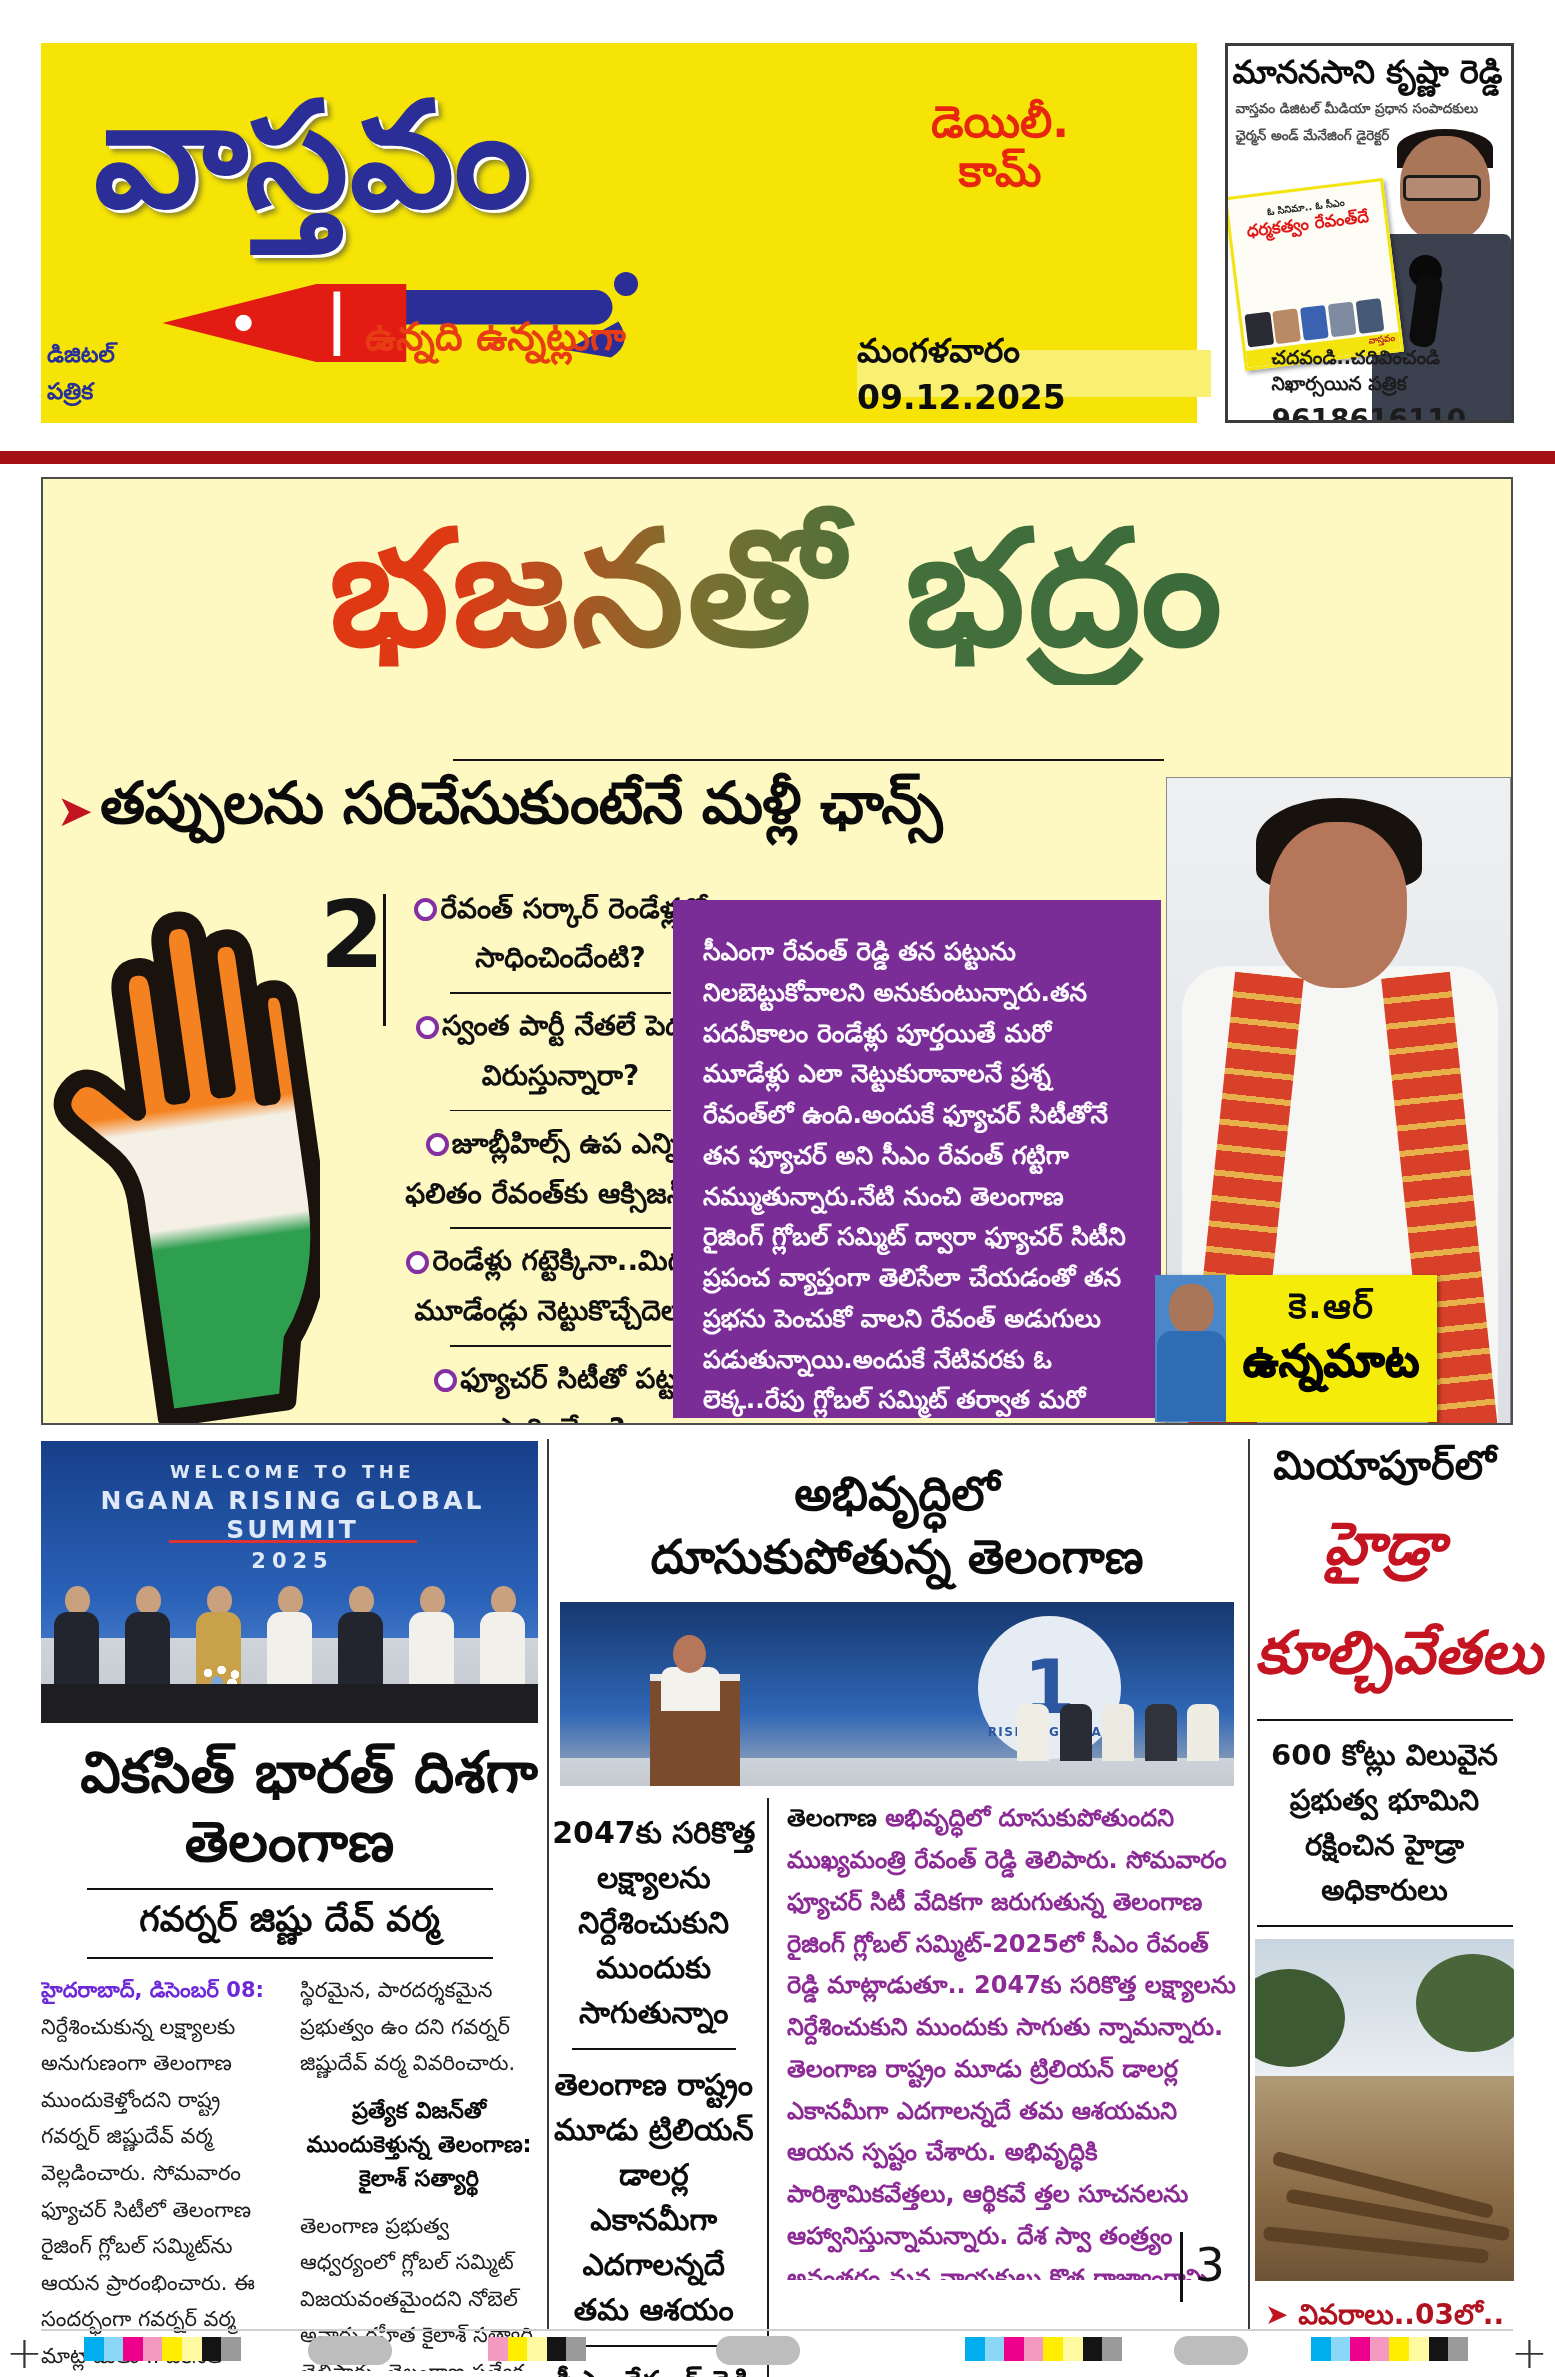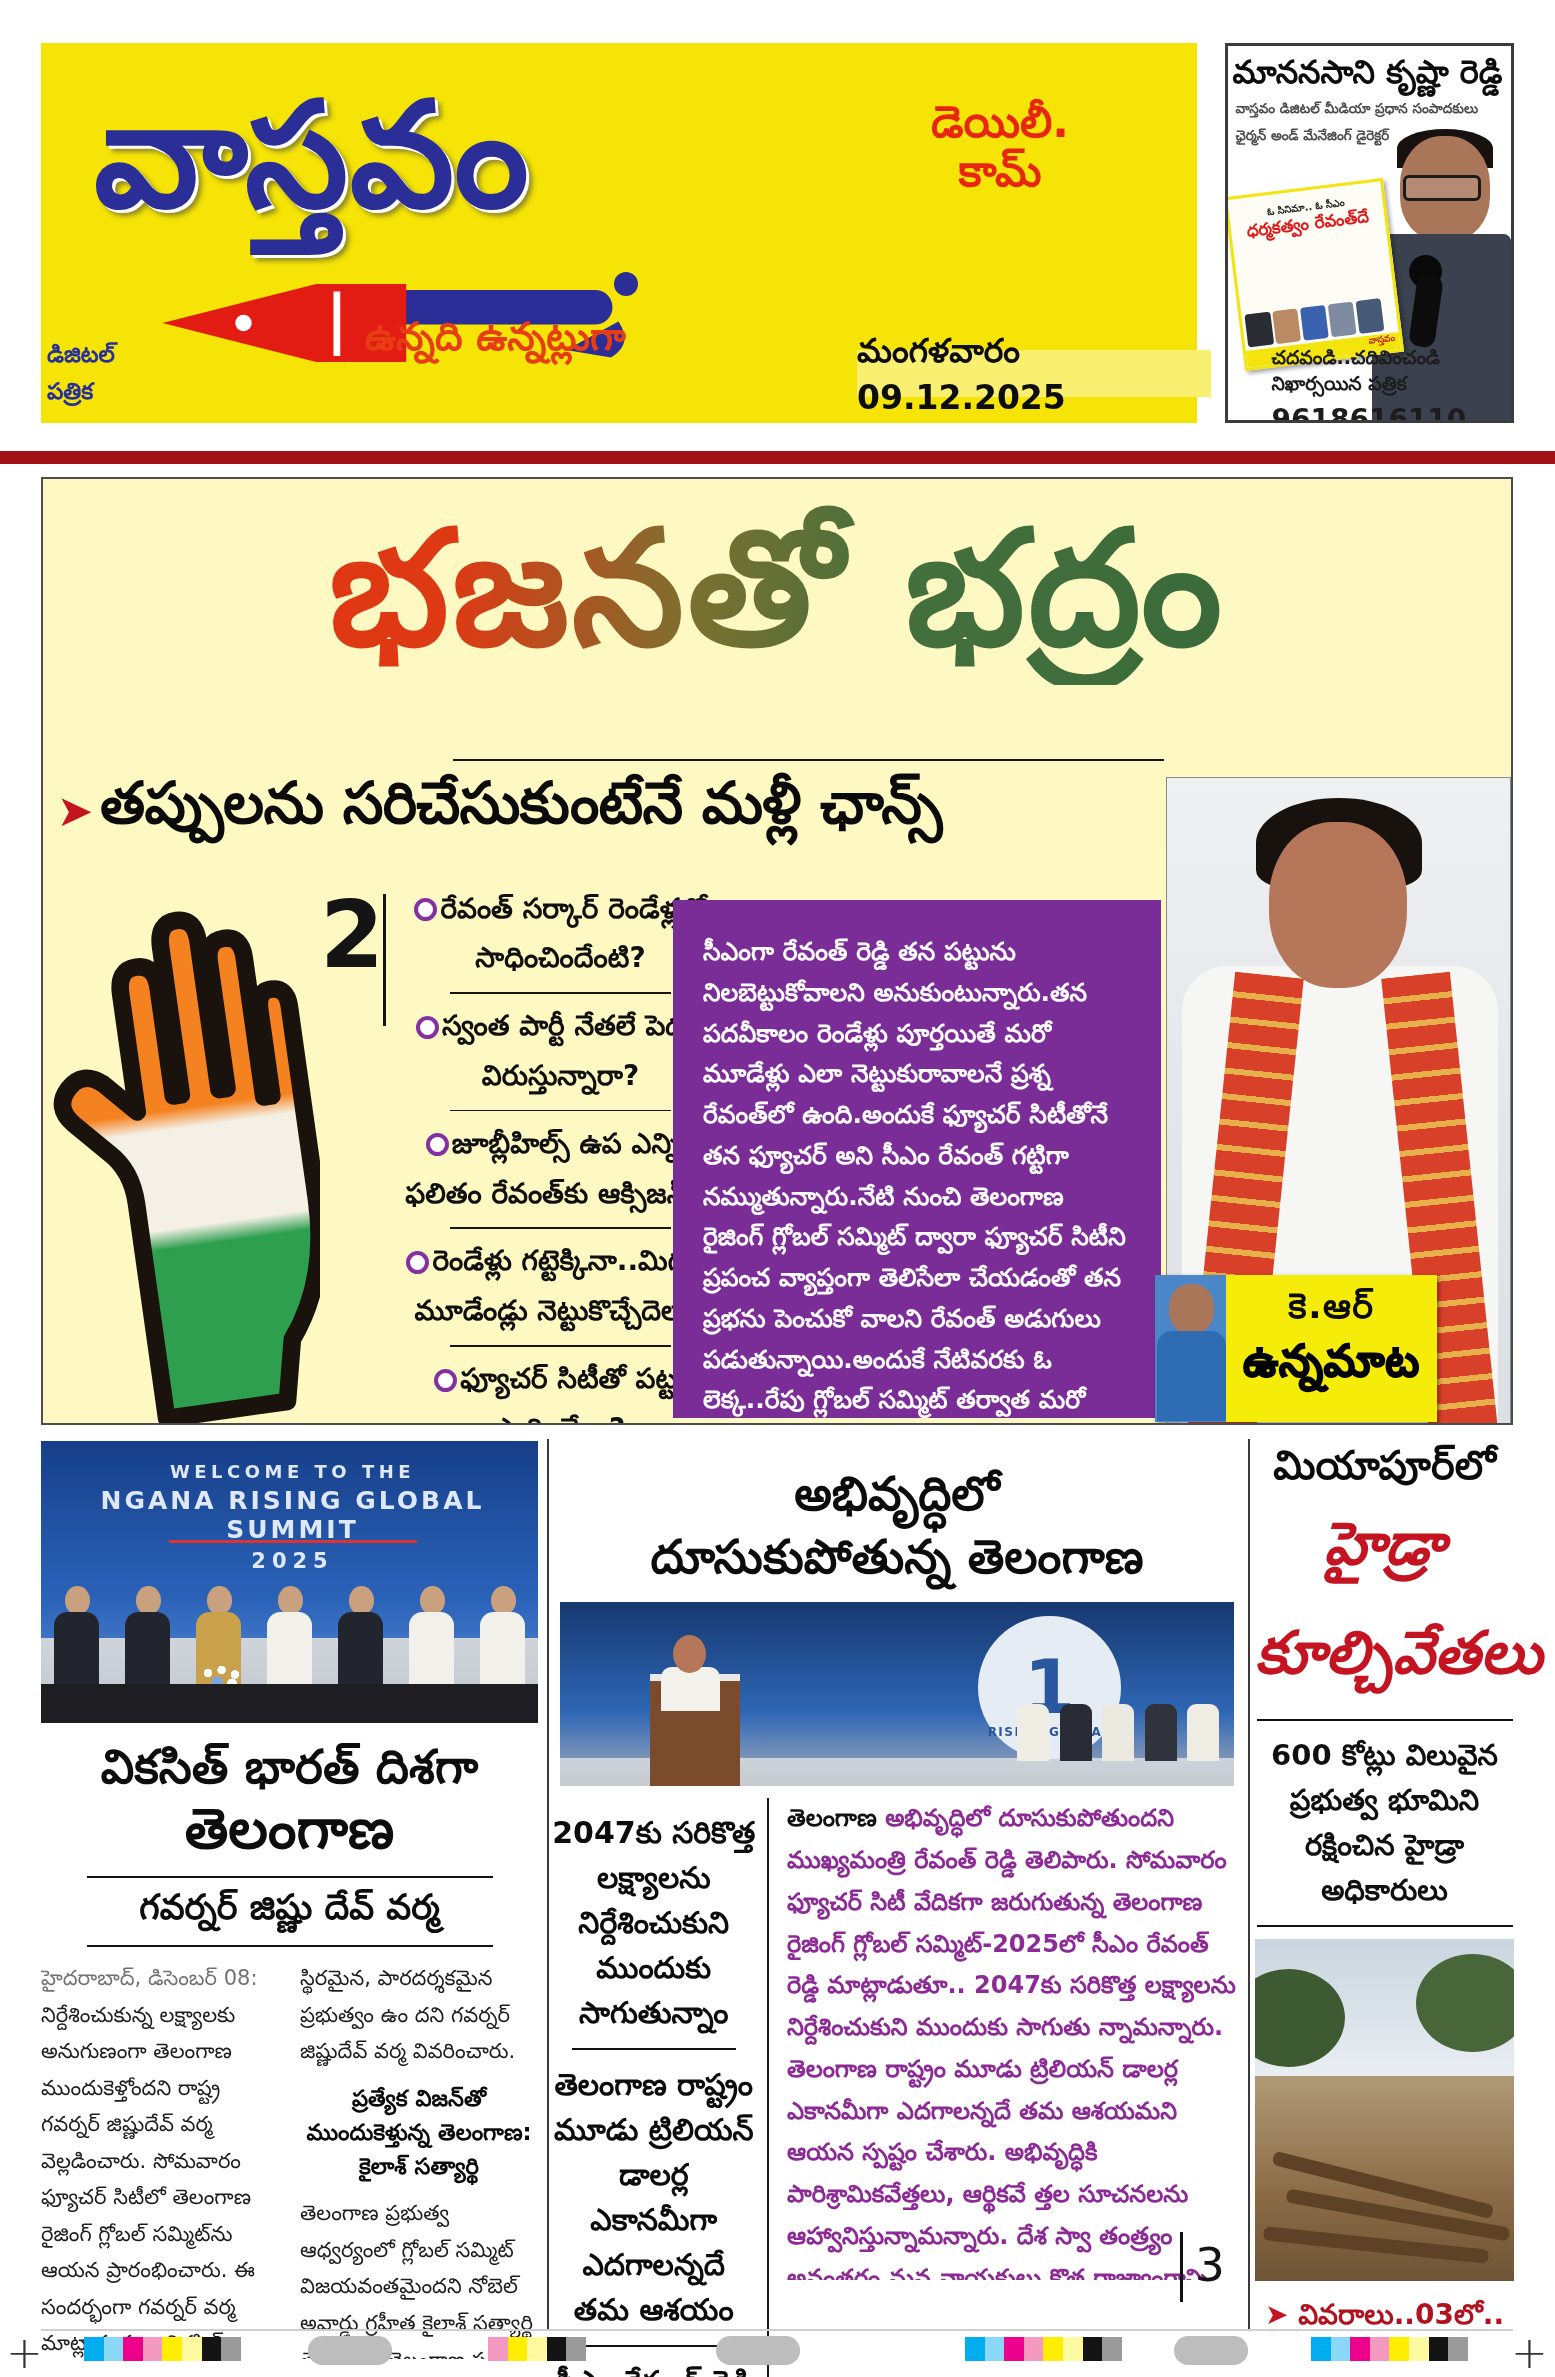--- a/index.html
+++ b/index.html
@@ -91,27 +91,27 @@
   .photo1 .bt .w3{font-size:21px;letter-spacing:6px;margin-top:4.5px;}
   .photo1 .redline{position:absolute;left:128px;top:99px;width:248px;height:3px;background:#d33;}
   .people{position:absolute;left:0;bottom:39px;width:100%;height:113px;display:flex;justify-content:space-around;align-items:flex-end;}
   .person{width:48px;height:98px;position:relative;}
   .person .ph{position:absolute;left:12px;top:0;width:25.6px;height:29px;background:#caa17e;border-radius:50%;}
   .person .pb{position:absolute;left:1.5px;top:25.6px;width:45px;height:72px;border-radius:13.5px 13.5px 0 0;}
   .suit{background:#23252e;} .kurta{background:#f2f0ea;} .saffron{background:#caa14b;}
   .table1{position:absolute;left:0;bottom:0;width:100%;height:39px;background:#1d1d22;}
   .flowers{position:absolute;left:158px;bottom:33px;width:53px;height:25.6px;background:radial-gradient(circle 4.5px at 9px 9px,#fff 90%,transparent),radial-gradient(circle 4.5px at 22.6px 6px,#fff 90%,transparent),radial-gradient(circle 4.5px at 36px 10.5px,#fff 90%,transparent),radial-gradient(circle 6px at 18px 18px,#7fa6d9 90%,transparent),radial-gradient(circle 5.3px at 33px 19.6px,#fff 90%,transparent);}
   .c1-head{margin:15px 0 0;text-align:center;font-weight:900;color:#0d0d0d;line-height:1.22;}
-  .c1-head .h1{font-size:47px;}
+  .c1-head .h1{font-size:57px;text-align:right;}
   .c1-head .h2{font-size:56px;}
   .c1-by{width:406px;margin:12px auto 0;border-top:2.3px solid #111;border-bottom:2.3px solid #111;
          padding:9px 0;text-align:center;font-size:35px;font-weight:900;color:#0d0d0d;}
   .c1-body{display:flex;gap:21px;margin-top:13.5px;height:399px;overflow:hidden;}
   .c1-body .bcol{width:238px;font-size:21px;line-height:1.74;color:#1d1d1d;text-align:left;}
-  .c1-body b.dl{font-weight:400;color:#737373;}
+  .c1-body b.dl{font-weight:700;color:#6d28d9;}
   .c2sub{margin:12px 0;text-align:center;font-size:22.6px;font-weight:900;color:#0b0b0b;line-height:1.5;}
   .col2{position:absolute;left:551px;top:1441px;width:692px;height:888px;}
   .c2-head{margin-top:21px;text-align:center;font-size:47px;font-weight:900;color:#0c0c0c;line-height:1.35;}
   .photo2{position:relative;width:674px;height:184px;margin:13.5px auto 0;background:linear-gradient(#16386f,#2f66b5 60%,#7c95b9 85%,#cdd3da 85%,#c5cad0 100%);overflow:hidden;}
   .photo2 .disc{position:absolute;right:113px;top:13.5px;width:143px;height:143px;background:#e6ecf4;border-radius:50%;
                 display:flex;align-items:center;justify-content:center;font-size:74px;font-weight:900;color:#2b57a0;}
   .photo2 .disc small{font-size:12px;position:absolute;bottom:19.6px;color:#2b57a0;letter-spacing:1.5px;}
   .photo2 .pod{position:absolute;left:90px;bottom:0;width:90px;height:105px;background:#7a4b2c;border-top:7.5px solid #e8e8e8;}
   .photo2 .spk-h{position:absolute;left:113px;bottom:113px;width:33px;height:38px;background:#b5765a;border-radius:50%;}
   .photo2 .spk-b{position:absolute;left:101px;bottom:75px;width:59px;height:44px;background:#f4f2ec;border-radius:10.5px 10.5px 0 0;}

